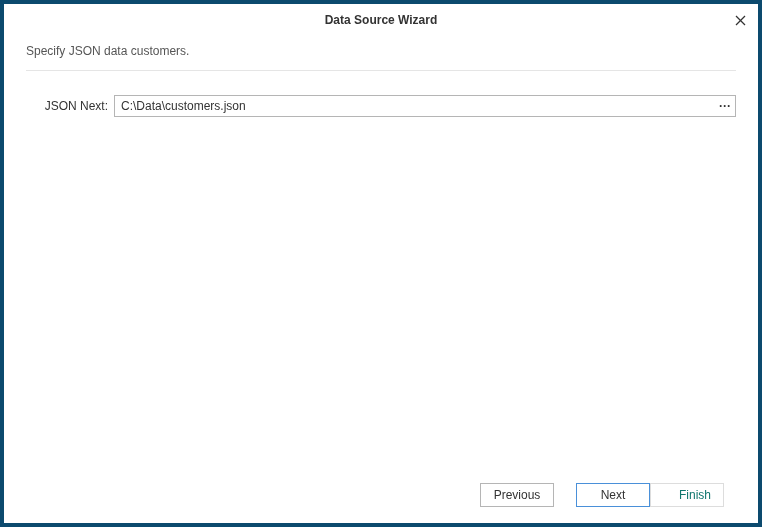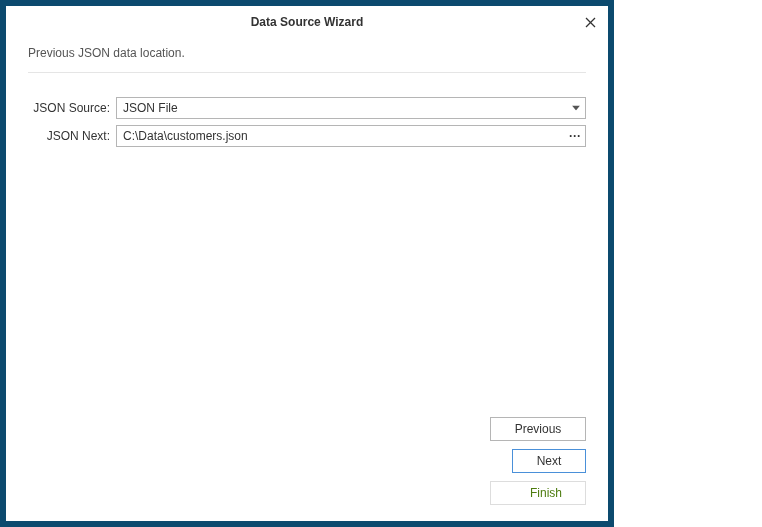--- a/index.html
+++ b/index.html
@@ -9,23 +9,23 @@
     }
     body {
       font-family: "Segoe UI", Tahoma, sans-serif;
       font-size: 12px;
       background: #fff;
       width: 762px;
       height: 527px;
       overflow: hidden;
     }
     .dialog {
-      width: 614px;
+      width: 762px;
       height: 527px;
-      border: 6px solid #0c4a6e;
+      border: 4px solid #0c4a6e;
       background: #fff;
       display: flex;
       flex-direction: column;
       position: relative;
     }
     .titlebar {
       height: 32px;
       display: flex;
       align-items: center;
       justify-content: center;
@@ -118,79 +118,66 @@
       justify-content: center;
       font-size: 12px;
       color: #333;
       letter-spacing: 0;
       font-weight: bold;
       line-height: 1;
     }
     .footer {
       position: absolute;
       bottom: 16px;
-      right: 22px;
+      right: 34px;
       display: flex;
-      gap: 8px;
-      flex-direction: column;
     }
     .btn {
       min-width: 74px;
       height: 24px;
       border: 1px solid #b5b5b5;
       background: #fff;
       font-family: inherit;
       font-size: 12px;
       color: #333;
       cursor: pointer;
       padding: 0 12px;
     }
     .btn.primary {
       border: 1px solid #4a90d9;
       margin-left: 22px;
     }
     .btn.disabled {
-      color: #4d7c0f;
+      color: #0f766e;
       border-color: #ddd;
       cursor: default;
       padding-left: 28px;
     }
   </style>
 </head>
 <body>
 
 <div class="dialog">
 
   <div class="titlebar">
     <span class="titlebar-title">Data Source Wizard</span>
     <div class="close-btn">
       <svg viewBox="0 0 11 11">
         <line x1="1" y1="1" x2="10" y2="10" stroke="#333" stroke-width="1.2"></line>
         <line x1="10" y1="1" x2="1" y2="10" stroke="#333" stroke-width="1.2"></line>
       </svg>
     </div>
   </div>
 
-  <div class="subtitle-row">Previous JSON data location.</div>
+  <div class="subtitle-row">Specify JSON data customers.</div>
 
   <div class="divider"></div>
 
   <div class="form-area">
 
-    <div class="form-row">
-      <div class="form-label">JSON Source:</div>
-      <div class="field-wrap">
-        <input type="text" class="combo" readonly="" value="JSON File" style="">
-        <span class="combo-arrow">
-          <svg viewBox="0 0 8 5">
-              <polygon points="0,0 8,0 4,5" fill="#555"></polygon>
-            </svg>
-        </span>
-      </div>
-    </div>
 
     <div class="form-row">
       <div class="form-label">JSON Next:</div>
       <div class="field-wrap">
         <input type="text" class="textinput" value="C:\Data\customers.json" style="">
         <button class="ellipsis-btn">
           <span>···</span>
         </button>
       </div>
     </div>

